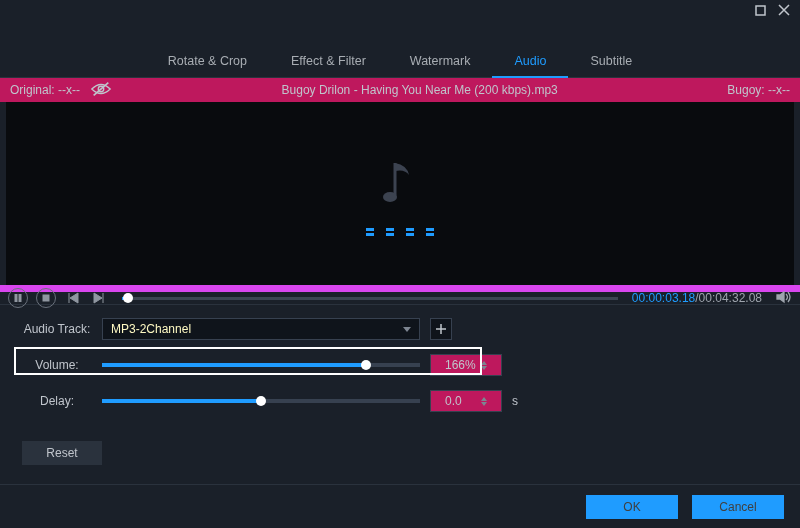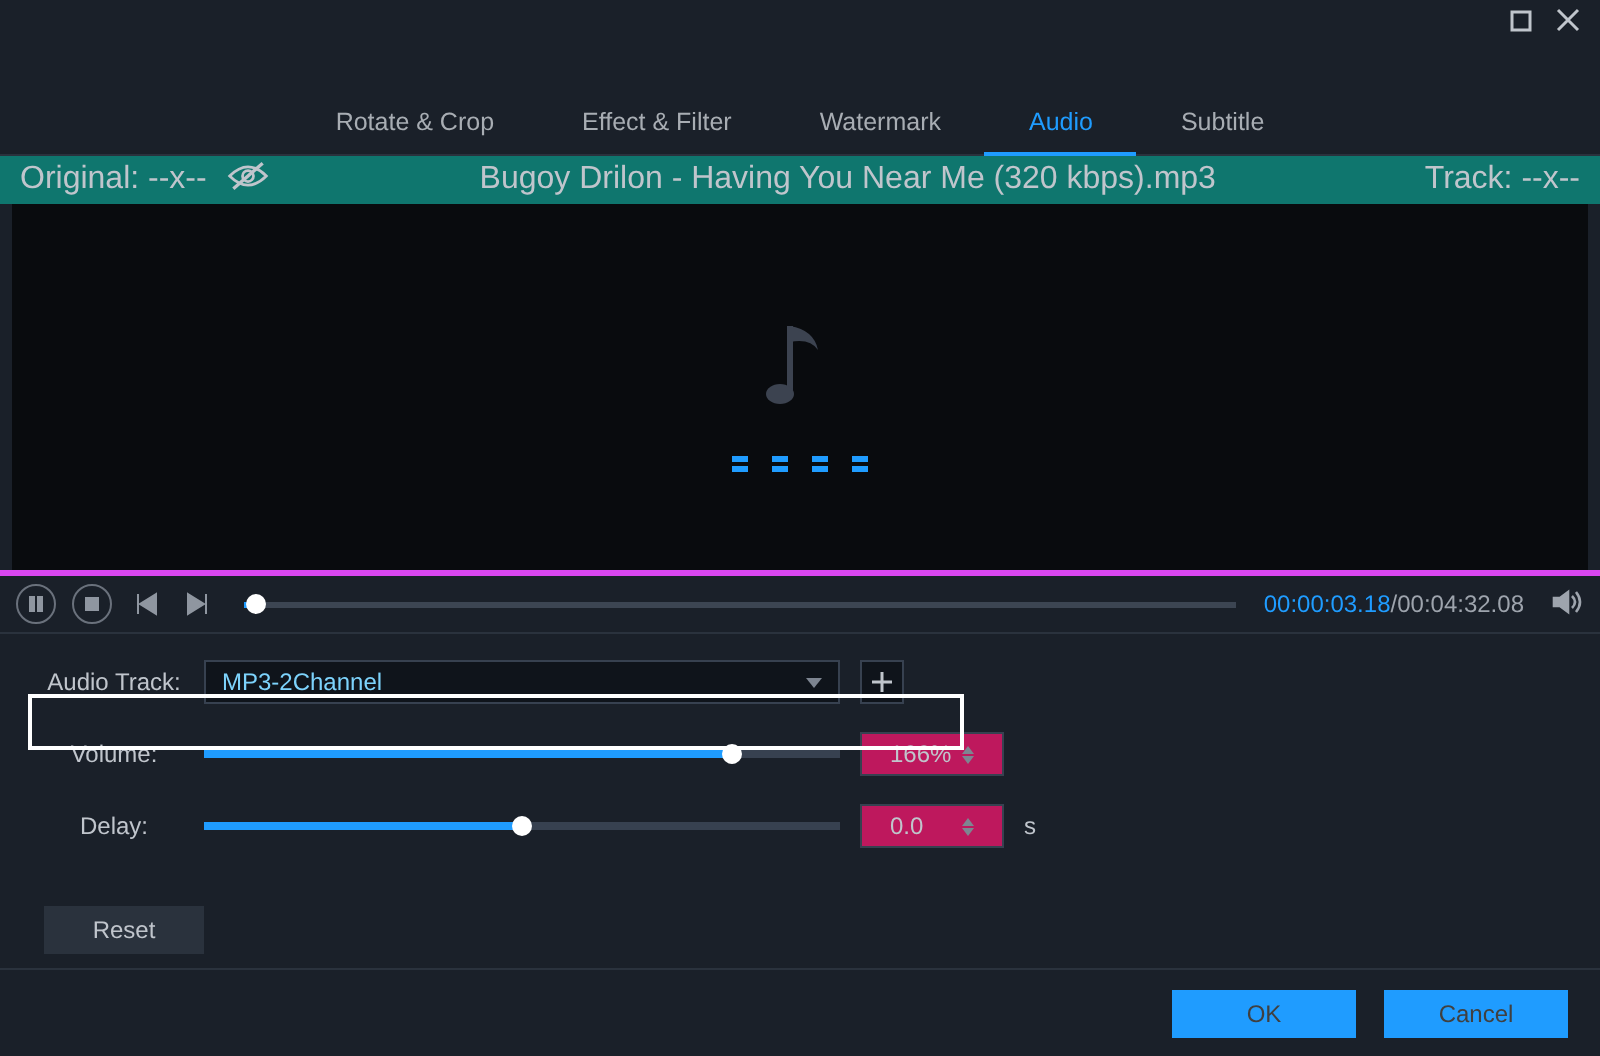--- a/index.html
+++ b/index.html
@@ -40,24 +40,24 @@
     font-size:12.5px;
   }
   .tab.active {
     color:#1f9cff;
     border-bottom:2px solid #1f9cff;
   }
 
   .infobar {
     display:flex;
     align-items:center;
-    background:#0f766e;
+    background:#be185d;
     height:24px;
     padding:0 10px;
-    font-size:16px;
+    font-size:12px;
     color:#c0c5cc;
   }
   .infobar .left { flex:0 0 auto; display:flex; align-items:center; gap:10px; }
   .infobar .center { flex:1; text-align:center; }
   .infobar .right { flex:0 0 auto; }
 
   .eye-icon svg { fill:none; stroke:#c0c5cc; stroke-width:2; }
 
   .preview {
     background:#090b0e;
@@ -77,25 +77,25 @@
   .wave span {
     width:8px; height:3px;
     background:#1f9cff;
     border-top:3px solid #1f9cff;
     box-shadow: 0 5px 0 #1f9cff;
   }
 
   .playbar {
     display:flex;
     align-items:center;
-    height:32px;
+    height:20px;
     padding:0 8px;
     gap:8px;
     border-bottom:1px solid #2a323d;
-    border-top:3px solid #d946ef;
+    border-top:7px solid #d946ef;
   }
   .circ-btn {
     width:20px; height:20px;
     border:1.2px solid #6a717c;
     border-radius:50%;
     display:inline-flex;
     align-items:center;
     justify-content:center;
     cursor:pointer;
   }
@@ -132,21 +132,21 @@
     gap:12px;
   }
   .row { display:flex; align-items:center; gap:10px; height:24px;text-align:center; }
   .row .label { width:70px; color:#c0c5cc; }
   .select {
     width:318px; height:22px;
     background:#0f141b;
     border:1px solid #374150;
     display:flex; align-items:center; justify-content:space-between;
     padding:0 8px;
-    color:#7dd3fc;
+    color:#fef9c3;
     cursor:pointer;
   }
   .sq-btn {
     width:22px; height:22px;
     background:#0f141b;
     border:1px solid #374150;
     display:inline-flex; align-items:center; justify-content:center;
     cursor:pointer;
   }
   .slider-track {
@@ -238,22 +238,22 @@
   <div class="left">
     <span>Original: --x--</span>
     <span class="eye-icon">
       <svg width="22" height="16" viewBox="0 0 24 16">
         <path d="M2 8 Q12 -2 22 8 Q12 18 2 8 Z" stroke="#c0c5cc" fill="none" stroke-width="1.5"></path>
         <circle cx="12" cy="8" r="3" stroke="#c0c5cc" fill="none" stroke-width="1.5"></circle>
         <line x1="4" y1="15" x2="20" y2="1" stroke="#c0c5cc" stroke-width="1.8"></line>
       </svg>
     </span>
   </div>
-  <div class="center">Bugoy Drilon - Having You Near Me (320 kbps).mp3</div>
-  <div class="right">Track: --x--</div>
+  <div class="center">Bugoy Drilon - Having You Near Me (200 kbps).mp3</div>
+  <div class="right">Bugoy: --x--</div>
 </div>
 
 <div class="preview">
   <div class="music-note">
     <svg width="34" height="50" viewBox="0 0 34 50">
       <path d="M12 6 L12 38" stroke="#3c4350" stroke-width="3" fill="none"></path>
       <ellipse cx="7" cy="40" rx="7" ry="5" fill="#3c4350"></ellipse>
       <path d="M12 6 Q24 8 26 18 Q22 12 12 14 Z" fill="#3c4350"></path>
     </svg>
   </div>

